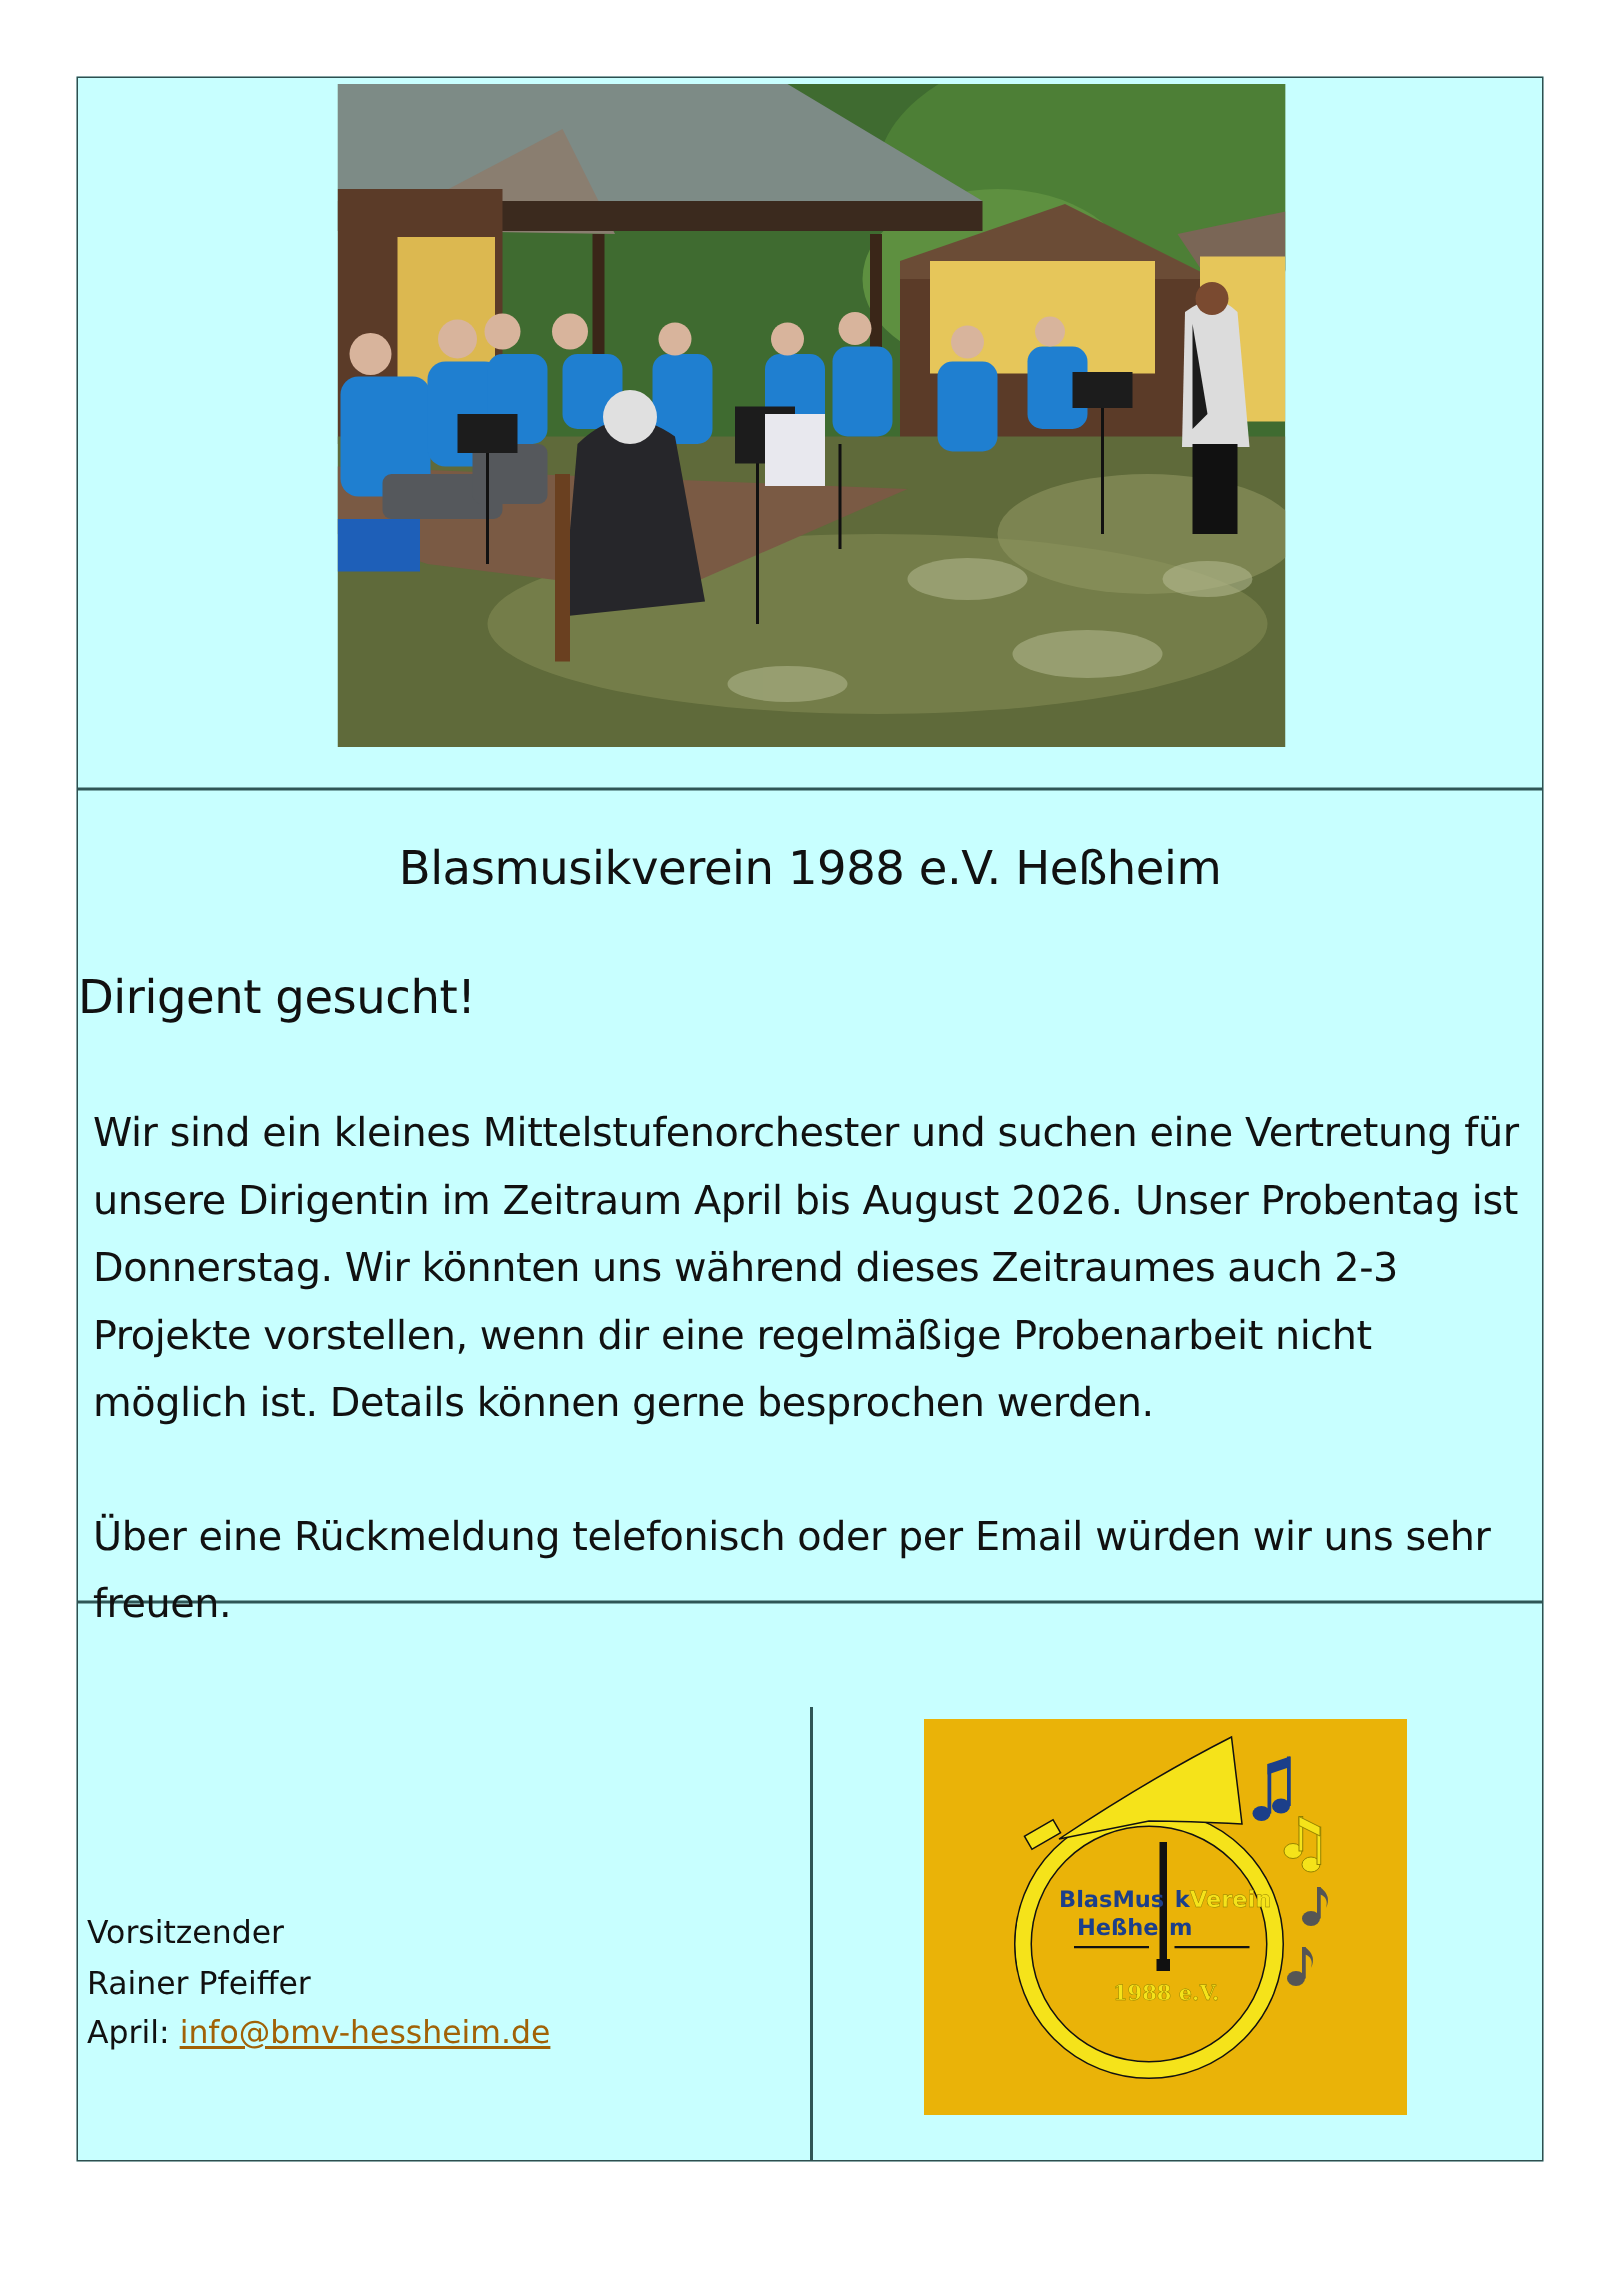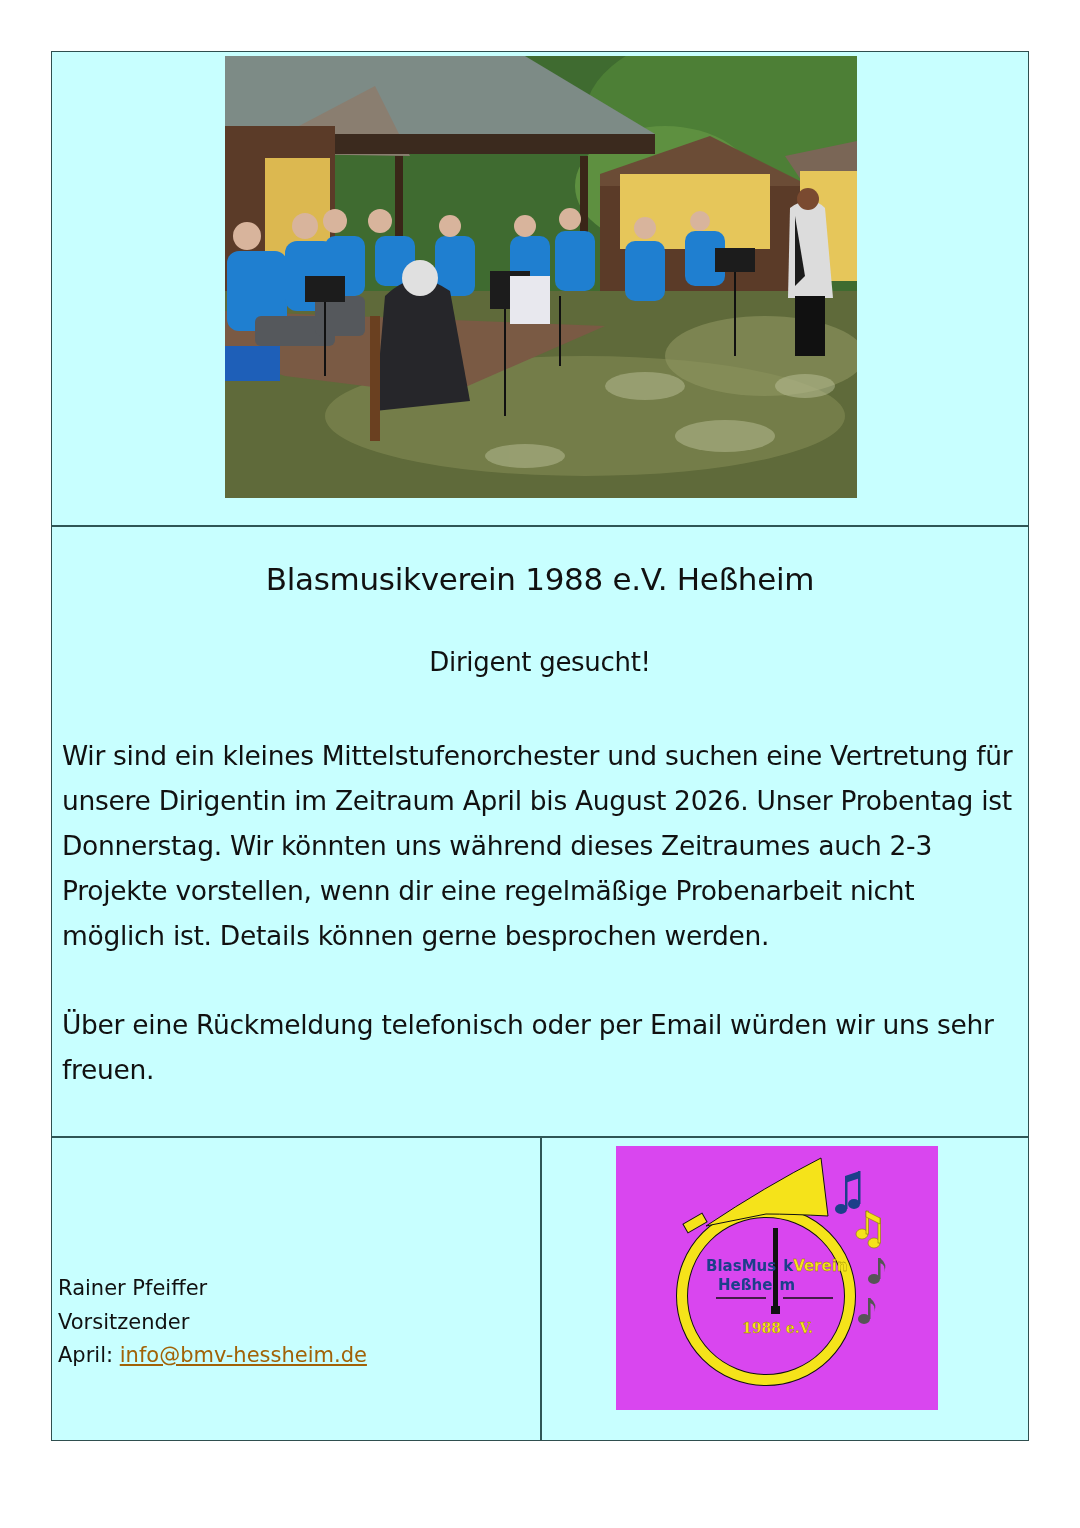--- a/index.html
+++ b/index.html
@@ -3,37 +3,37 @@
 <meta charset="utf-8">
 <style>
   html, body { margin: 0; padding: 0; background: #ffffff; }
   body { width: 1080px; height: 1528px; position: relative; overflow: hidden;
          font-family: "DejaVu Sans", sans-serif; color: #111; }
   .sheet { position: absolute; left: 51px; top: 51px; width: 978px; height: 1390px;
            background: #c8ffff; border: 1px solid #2f4f4f; box-sizing: border-box; }
   .row-photo { position: absolute; left: 0; top: 0; width: 100%; height: 475px;
                border-bottom: 2px solid #2f5656; box-sizing: border-box; }
   .photo { position: absolute; left: 173px; top: 4px; width: 632px; height: 442px; overflow: hidden; }
-  .row-text { position: absolute; left: 0; top: 475px; width: 100%; height: 611px;
+  .row-text { position: absolute; left: 0; top: 475px; width: 100%; height: 542px;
               border-bottom: 2px solid #2f5656; box-sizing: border-box; }
   .org { position: absolute; left: 0; width: 100%; top: 34px; text-align: center;
          font-size: 31px; font-family: "DejaVu Sans", sans-serif; letter-spacing: -0.3px; }
-  .headline { position: absolute; left: 0; width: 100%; top: 120px; text-align: center;
-              font-size: 26px; letter-spacing: -0.3px; }
+  .headline { position: absolute; left: 0; width: 100%; top: 120px; 
+              font-size: 31px; letter-spacing: -0.3px; }
   .body { position: absolute; left: 6px; top: 202px; width: 966px;
           font-size: 26.5px; line-height: 45px; letter-spacing: -0.3px; }
   .body p { margin: 4px; }
   .body p.gap { margin-top: 44px; }
   .row-footer { position: absolute; left: 0; top: 1086px; width: 100%; height: 302px; }
   .col-left { position: absolute; left: 0; top: 0; width: 490px; height: 100%;
               border-right: 2px solid #2f5656; box-sizing: border-box; }
   .contact { position: absolute; left: 6px; top: 134px; font-size: 21px; line-height: 33.5px; }
   .contact a { color: #a16207; text-decoration: underline; }
   .col-right { position: absolute; left: 490px; top: 0; width: 488px; height: 100%; }
-  .logo-box { position: absolute; left: 74px; top: 8px; width: 322px; height: 264px; background: #d946ef; }
+  .logo-box { position: absolute; left: 74px; top: 8px; width: 322px; height: 264px; background: #eab308; }
 </style>
 </head>
 <body>
 
 <div class="sheet">
 
   <div class="row-photo">
     <div class="photo">
       <svg width="632" height="442" viewBox="0 0 632 442" xmlns="http://www.w3.org/2000/svg">
         <rect width="632" height="442" fill="#3f6b30"></rect>
@@ -132,22 +132,22 @@
     <div class="headline">Dirigent gesucht!</div>
     <div class="body">
       <p>Wir sind ein kleines Mittelstufenorchester und suchen eine Vertretung für unsere Dirigentin im Zeitraum April bis August 2026. Unser Probentag ist Donnerstag. Wir könnten uns während dieses Zeitraumes auch 2-3 Projekte vorstellen, wenn dir eine regelmäßige Probenarbeit nicht möglich ist. Details können gerne besprochen werden.</p>
       <p class="gap">Über eine Rückmeldung telefonisch oder per Email würden wir uns sehr freuen.</p>
     </div>
   </div>
 
   <div class="row-footer">
     <div class="col-left">
       <div class="contact">
+        <div>Vorsitzender</div>
         <div>Rainer Pfeiffer</div>
-        <div>Vorsitzender</div>
         <div><span>April: </span><a>info@bmv-hessheim.de</a></div>
       </div>
     </div>
     <div class="col-right">
       <div class="logo-box">
         <svg width="322" height="264" viewBox="0 0 322 264" xmlns="http://www.w3.org/2000/svg">
 
           <circle cx="150" cy="150" r="84" fill="none" stroke="#111" stroke-width="12"></circle>
           <circle cx="150" cy="150" r="84" fill="none" stroke="#f5e31a" stroke-width="10"></circle>
 

